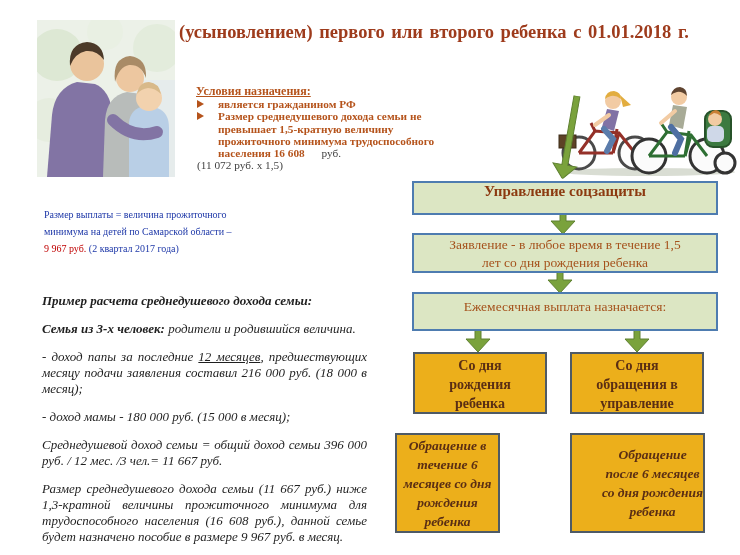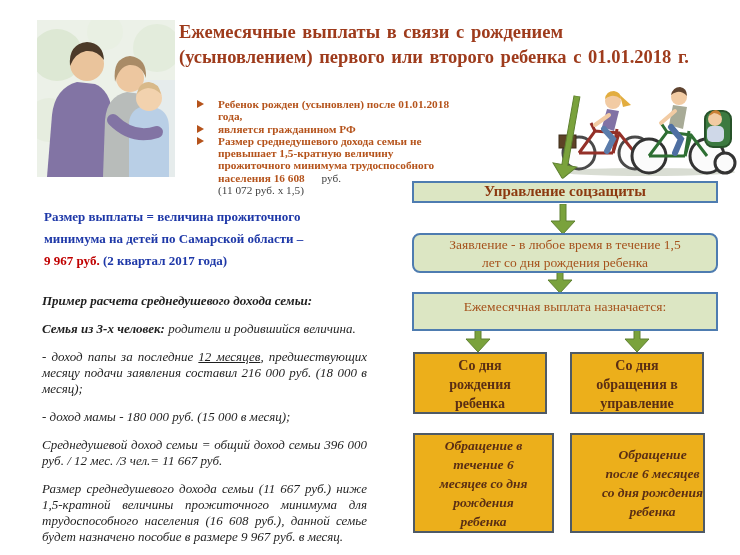--- a/index.html
+++ b/index.html
@@ -17,47 +17,47 @@
   .cond-head { position:absolute; left:196px; top:84px; font-size:12px; font-weight:bold;
                text-decoration:underline; color:var(--c-orange); }
   .cond-list { position:absolute; left:197px; top:98px; width:292px;
                font-size:11.3px; font-weight:bold; color:var(--c-orange); line-height:12.3px; }
   .cond-item { display:flex; }
   .cond-item .marker { flex:0 0 21px; position:relative; }
   .tri { display:inline-block; width:0; height:0; border-left:7px solid var(--c-orange);
          border-top:4px solid transparent; border-bottom:4px solid transparent; margin-top:2px; }
   .cond-item .txt { flex:1; white-space:pre-line; }
   .plain { color:var(--c-dark_note); font-weight:normal;margin-left:14px; }
-  .cond-note { margin-left:21px; color:var(--c-dark_note); font-weight:normal; }
+  .cond-note { color:var(--c-dark_note); font-weight:normal; }
   
   .payment { position:absolute; left:44px; top:206px; width:340px;
-             font-size:13px; font-weight:bold; color:var(--c-blue);
-             line-height:22px; white-space:pre-line; }
+             font-size:10px; font-weight:normal; color:var(--c-blue);
+             line-height:17px; white-space:pre-line; }
   .payment .amount { color:var(--c-red); }
   
   .example { position:absolute; left:30px; top:281px; width:349px;
              font-style:italic; font-size:13px; line-height:16px; color:#1f1f1f; }
   .example p { margin:12px; text-align:justify; }
   .b { font-weight:bold; }
   .u { text-decoration:underline; }
   
   .gbox { position:absolute; background:var(--c-green_fill); border:2px solid var(--c-green_border);
           box-sizing:border-box; text-align:center; white-space:pre-line; }
   .abox { position:absolute; background:var(--c-amber_fill); border:2px solid var(--c-amber_border);
           box-sizing:border-box; text-align:center; color:var(--c-amber_text);
           white-space:pre-line;font-weight:bold; }
-  #box-office      { left:412px; top:181px; width:306px; height:22px;
+  #box-office      { left:412px; top:181px; width:306px; height:34px;
                      font-weight:bold; font-size:15px; line-height:17px; color:var(--c-box_title_brown); }
   #box-application { left:412px; top:233px; width:306px; height:40px;
-                     font-size:13.5px; line-height:18px; padding-top:1px; color:var(--c-box_text_brown);border-radius:8px; }
+                     font-size:13.5px; line-height:18px; padding-top:1px; color:var(--c-box_text_brown); }
   #box-assigned    { left:412px; top:292px; width:306px; height:39px;
                      font-size:13.5px; line-height:26px; color:var(--c-box_text_brown); }
   #box-from-birth   { left:413px; top:352px; width:134px; height:62px; font-size:14px; line-height:19px; padding-top:2px; }
   #box-from-request { left:570px; top:352px; width:134px; height:62px; font-size:14px; line-height:19px; padding-top:2px; }
-  #box-within6 { left:413px; top:433px; width:141px; height:100px; font-style:italic; font-size:13.5px; line-height:19px;
+  #box-within6 { left:395px; top:433px; width:105px; height:100px; font-style:italic; font-size:13.5px; line-height:19px;
                  display:flex; align-items:center; justify-content:center; }
   #box-after6  { left:570px; top:433px; width:135px; height:100px; font-style:italic; font-size:13.5px; line-height:19px;
                  display:flex; align-items:center; justify-content:flex-end; }
   
   .arrow { position:absolute; }
   .arrow polygon { fill:var(--c-arrow); stroke:#5e8030; stroke-width:1; }
   #arrow-entry { left:562px; top:96px; transform:rotate(10deg); transform-origin:15px 0; }
   #arrow-1 { left:548px; top:204px; }
   #arrow-2 { left:546px; top:269px; }
   #arrow-3 { left:463px; top:322px; }
@@ -81,30 +81,25 @@
     <path d="M66,157 L68,100 Q70,76 90,72 L104,74 Q118,80 120,100 L122,157 Z" fill="#b8bcba"></path>
     <circle cx="93" cy="58" r="14" fill="#edc7a0"></circle>
     <path d="M78,62 Q75,38 93,36 Q110,38 109,58 Q104,44 92,45 Q82,47 78,62 Z" fill="#a98b66"></path>
     <path d="M92,157 L92,102 Q94,88 108,86 L120,88 Q132,92 132,108 L132,157 Z" fill="#b9cfe6"></path>
     <circle cx="112" cy="78" r="13" fill="#f2d2ae"></circle>
     <path d="M100,74 Q102,62 112,62 Q122,63 124,74 Q118,68 111,68 Q104,69 100,74 Z" fill="#d8b98a"></path>
     <path d="M76,100 Q96,120 120,112" stroke="#8274a4" stroke-width="12" fill="none" stroke-linecap="round"></path>
   </svg>
 
   <div class="title">
-    <div>Ежемесячные выплаты в связи с рождением</div>
     <div>(усыновлением) первого или второго ребенка с 01.01.2018 г.</div>
   </div>
 
+  <div class="cond-head">Условия назначения:</div>
   <div class="cond-list">
-    <div class="cond-item">
-      <span class="marker"><span class="tri"></span></span>
-      <span class="txt">Ребенок рожден (усыновлен) после 01.01.2018
-года,</span>
-    </div>
     <div class="cond-item">
       <span class="marker"><span class="tri"></span></span>
       <span class="txt">является гражданином РФ</span>
     </div>
     <div class="cond-item">
       <span class="marker"><span class="tri"></span></span>
       <span class="txt"><span>Размер среднедушевого дохода семьи не
 превышает 1,5-кратную величину
 прожиточного минимума трудоспособного
 населения 16 608</span><span class="plain"> руб.</span></span>
@@ -148,21 +143,21 @@
   <div class="payment"><span>Размер выплаты = величина прожиточного
 минимума на детей по Самарской области –
 </span><span class="amount">9 967 руб.</span><span> (2 квартал 2017 года)</span></div>
 
   <div class="example">
     <p class="b">Пример расчета среднедушевого дохода семьи:</p>
     <p><span class="b">Семья из 3-х человек:</span><span> родители и родившийся величина.</span></p>
     <p><span>- доход папы за последние </span><span class="u">12 месяцев</span><span>, предшествующих месяцу подачи заявления составил 216 000 руб. (18 000 в месяц);</span></p>
     <p>- доход мамы - 180 000 руб. (15 000 в месяц);</p>
     <p>Среднедушевой доход семьи = общий доход семьи 396 000 руб. / 12 мес. /3 чел.= 11 667 руб.</p>
-    <p>Размер среднедушевого дохода семьи (11 667 руб.) ниже 1,5-кратной величины прожиточного минимума для трудоспособного населения (16 608 руб.), данной семье будет назначено пособие в размере 9 967 руб. в месяц.</p>
+    <p>Размер среднедушевого дохода семьи (11 667 руб.) ниже 1,3-кратной величины прожиточного минимума для трудоспособного населения (16 608 руб.), данной семье будет назначено пособие в размере 9 967 руб. в месяц.</p>
   </div>
 
   <svg id="arrow-entry" class="arrow" width="30" height="84">
     <polygon points="12,0 18,0 18,70 27,70 15,84 3,70 12,70"></polygon>
     </svg>
   <svg id="arrow-1" class="arrow" width="30" height="30">
     <polygon points="12,0 18,0 18,17 27,17 15,30 3,17 12,17"></polygon>
     </svg>
   <svg id="arrow-2" class="arrow" width="30" height="24">
     <polygon points="11,0 17,0 17,11 26,11 14,24 2,11 11,11"></polygon>

